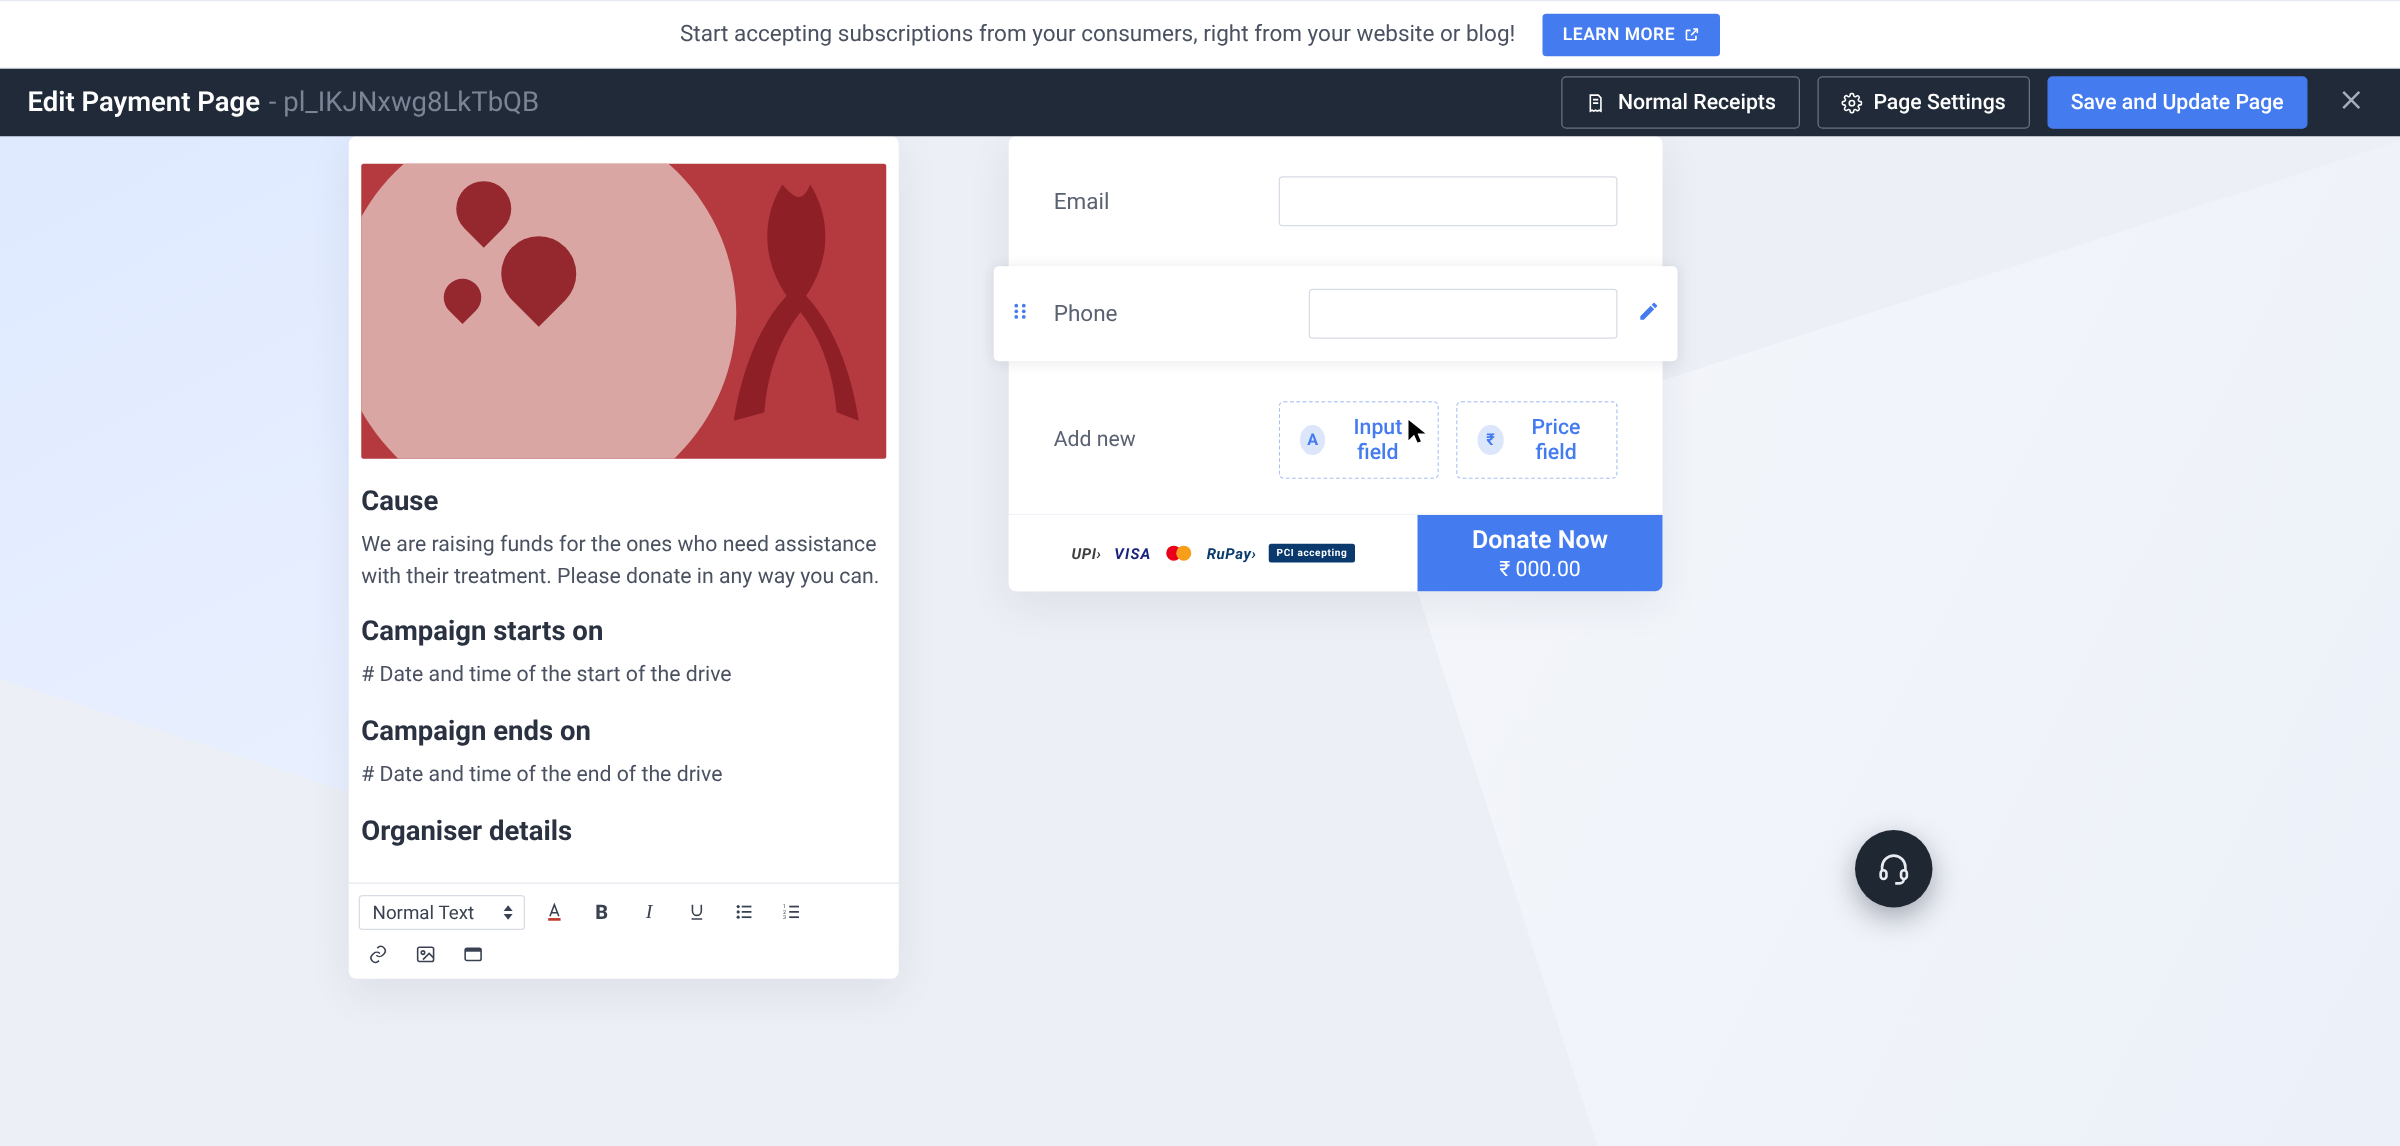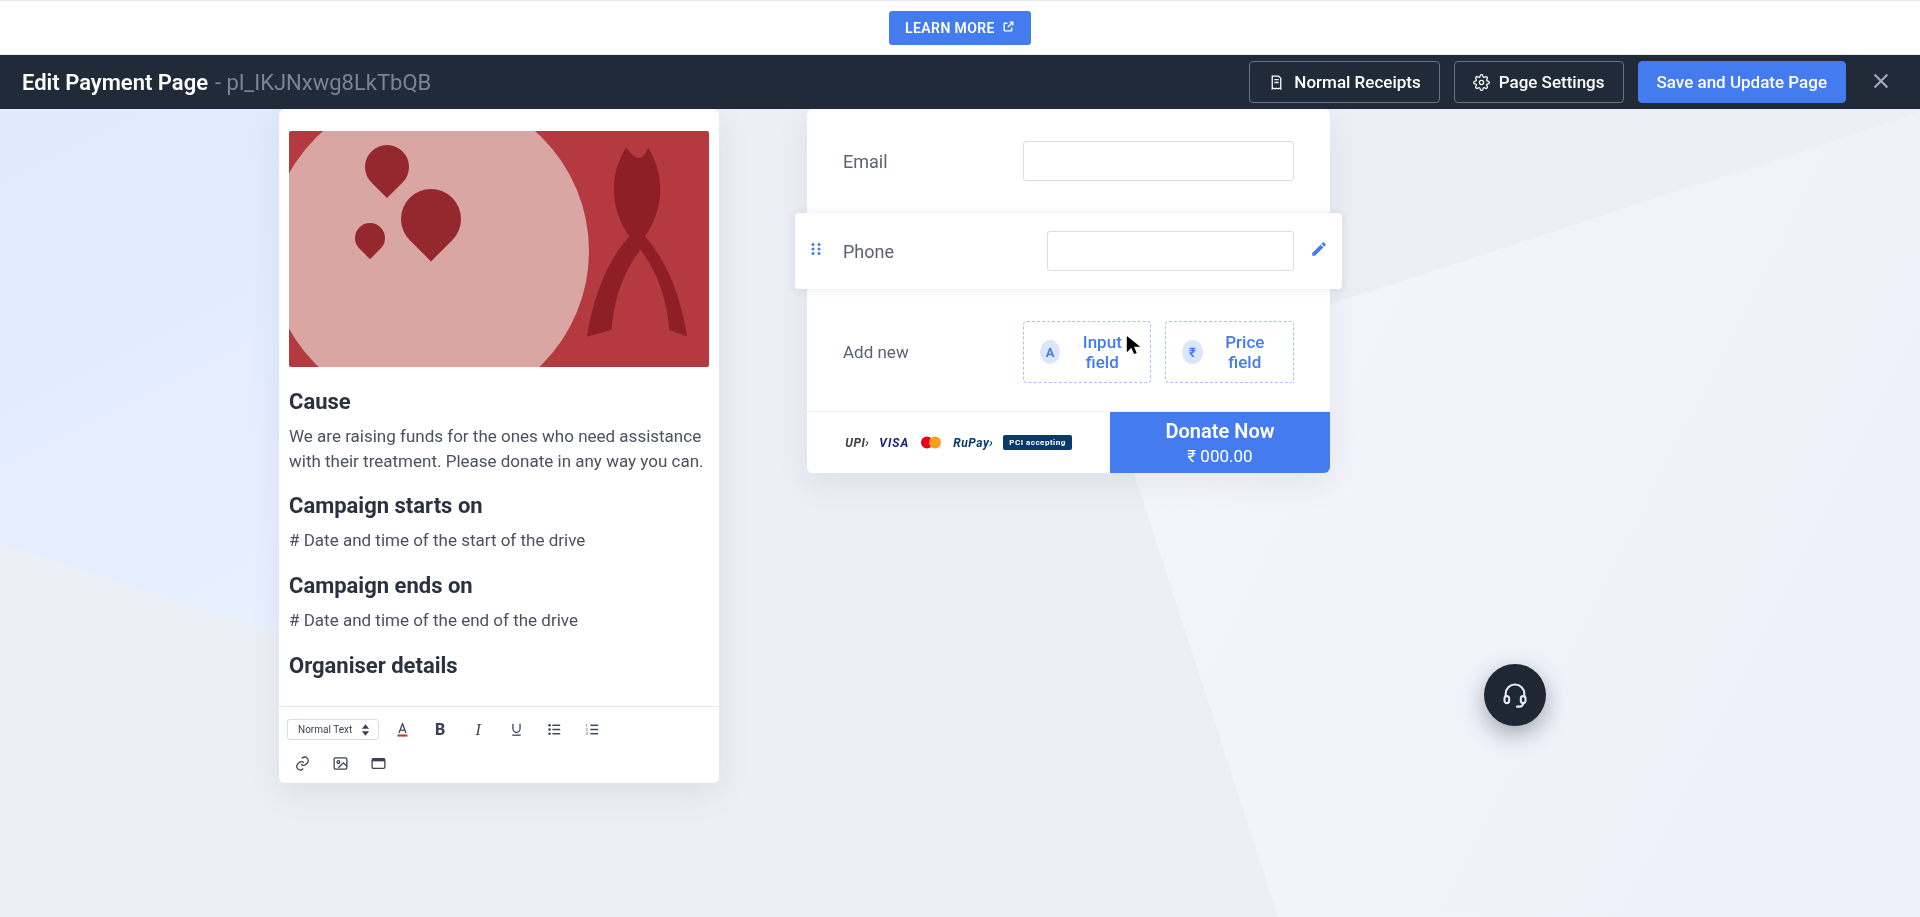--- a/index.html
+++ b/index.html
@@ -7,21 +7,21 @@
 
   
   .bg-deco { position: absolute; inset: 0; overflow: hidden; z-index: 0; }
   .bg-deco .poly { position: absolute; }
   .bg-deco .tri-tl { top: -40px; left: -200px; width: 600px; height: 600px; background: linear-gradient(135deg, #dbe7ff 0%, #e9f0ff 100%); transform: rotate(18deg); }
   .bg-deco .tri-br { bottom: -200px; right: -200px; width: 900px; height: 900px; background: linear-gradient(135deg, #f4f6fb 0%, #e9eef7 100%); transform: rotate(-18deg); }
 
   
   .banner { position: relative; z-index: 3; height: 55px; background: #fff; border-top: 1px solid #e6e9ef; border-bottom: 1px solid #e6e9ef; display: flex; align-items: center; justify-content: center; gap: 22px; }
   .banner-text { color: #4a5161; font-size: 18px; }
-  .learn-more { background: #447cf0; color: #fff; border: none; padding: 9px 16px; border-radius: 3px; font-size: 14px; font-weight: 600; letter-spacing: .4px; cursor: pointer; display: inline-flex; gap: 7px; }
+  .learn-more { background: #447cf0; color: #fff; border: none; padding: 9px 16px; border-radius: 3px; font-size: 14px; font-weight: 600; letter-spacing: .4px; cursor: pointer; display: inline-flex; align-items: center; gap: 7px; }
   .learn-more svg { width: 13px; height: 13px; }
 
   
   .topbar { position: relative; z-index: 3; height: 54px; background: #202a39; display: flex; align-items: center; padding: 0 22px 0 22px; color: #fff; }
   .topbar .title { font-size: 22px; font-weight: 600; }
   .topbar .page-id { color: #7b8494; font-size: 22px; margin-left: 7px; font-weight: 400; }
   .topbar .spacer { flex: 1; }
   .tb-btn { background: transparent; border: 1.5px solid #6b7382; color: #fff; border-radius: 4px; padding: 10px 18px; font-size: 17px; font-weight: 500; cursor: pointer; display: inline-flex; align-items: center; gap: 9px; margin-left: 14px; }
   .tb-btn svg { width: 17px; height: 17px; }
   .tb-btn.primary { background: #447cf0; border-color: #447cf0; }
@@ -45,21 +45,21 @@
   .hero .drop.d3 { width: 30px; height: 30px; top: 92px; left: 66px; }
 
   .txtbody { padding: 0 10px 18px 10px; color: #2a3140; }
   .txtbody h3 { font-size: 22px; font-weight: 700; margin-top: 20px; margin-bottom: 10px; }
   .txtbody h3:first-child { margin-top: 2px; }
   .txtbody p { font-size: 17px; color: #4a5161; line-height: 1.45; }
 
   
   .editor-bar { border-top: 1px solid #e4e7ee; padding: 8px 8px 4px 8px; }
   .editor-row { display: flex; align-items: center; gap: 8px; }
-  .ed-select { position: relative; display: inline-flex; align-items: center; border: 1px solid #d8dce5; border-radius: 3px; padding: 4px 26px 4px 10px; font-size: 10px; color: #3a4252; background: #fff; cursor: pointer; }
+  .ed-select { position: relative; display: inline-flex; align-items: center; border: 1px solid #d8dce5; border-radius: 3px; padding: 4px 40px 4px 10px; font-size: 15px; color: #3a4252; background: #fff; cursor: pointer; }
   .ed-select .sort { position: absolute; right: 8px; display: flex; flex-direction: column; line-height: 0; }
   .ed-select .sort svg { width: 9px; height: 7px; }
   .ed-btn { width: 30px; height: 30px; background: transparent; border: none; cursor: pointer; display: inline-flex; align-items: center; justify-content: center; color: #3a4252; border-radius: 3px; }
   .ed-btn svg { width: 17px; height: 17px; }
   .ed-btn.bold { font-weight: 800; font-size: 16px; }
   .ed-btn.italic { font-style: italic; font-family: Georgia, serif; font-size: 16px; }
 
   
   .card-form { position: absolute; left: 807px; top: 0; width: 523px; background: #fff; border-radius: 6px; box-shadow: 0 10px 34px rgba(40,50,70,.08); padding: 32px 36px 0 36px; }
   .frow { display: flex; align-items: center; margin-bottom: 32px; position: relative; }
@@ -80,21 +80,21 @@
   .add-btn .chip { width: 24px; height: 24px; border-radius: 50%; background: #dbe6fb; display: inline-flex; align-items: center; justify-content: center; font-size: 13px; font-weight: 700; }
 
   .donate-row { margin: 28px -36px 0 -36px; height: 62px; display: flex; align-items: stretch; border-top: 1px solid #eef1f6; }
   .pm-strip { flex: 1; display: flex; align-items: center; justify-content: center; gap: 10px; background: #fff; border-bottom-left-radius: 6px; color: #4a5161; }
   .pm-strip .pm { font-size: 12px; font-weight: 700; letter-spacing: .5px; }
   .pm.upi { color: #404040; font-style: italic; }
   .pm.visa { color: #1a237e; font-style: italic; letter-spacing: 1px; }
   .pm.mc svg { width: 24px; height: 15px; display: block; }
   .pm.rupay { color: #0a3a6d; font-style: italic; }
   .pm.pci { background: #0a3a6d; color: #fff; font-size: 8px; padding: 3px 6px; border-radius: 2px; }
-  .donate-btn { width: 220px; background: #447cf0; color: #fff; border: none; border-bottom-right-radius: 6px; cursor: pointer; display: flex; flex-direction: column; align-items: center; justify-content: center; gap: 3px; }
+  .donate-btn { width: 196px; background: #447cf0; color: #fff; border: none; border-bottom-right-radius: 6px; cursor: pointer; display: flex; flex-direction: column; align-items: center; justify-content: center; gap: 3px; }
   .donate-btn .dn-top { font-size: 20px; font-weight: 600; }
   .donate-btn .dn-bot { font-size: 17px; font-weight: 400; }
 
   
   .cursor { position: absolute; z-index: 50; left: 1125px; top: calc(55px + 54px + 116px); pointer-events: none; }
   .cursor svg { width: 18px; height: 22px; } 
   .help-fab-real { position: absolute; z-index: 40; width: 62px; height: 62px; border-radius: 50%; background: #1f2733; display: flex; align-items: center; justify-content: center; box-shadow: 0 8px 22px rgba(20,26,40,.35); cursor: pointer; left: 1484px; top: 663px; }
   .help-fab-real svg { width: 28px; height: 28px; stroke: #e8ebf0; fill: none; }
 
   
@@ -105,20 +105,21 @@
 </style>
 </head>
 <body>
 
 <div class="bg-deco">
   <div class="poly tri-tl"></div>
   <div class="poly tri-br"></div>
 </div>
 
 <div class="banner">
+  <span class="banner-text">Start accepting subscriptions from your consumers, right from your website or blog!</span>
   <button class="learn-more">
     <span>LEARN MORE</span>
     <svg viewBox="0 0 24 24" fill="none" stroke="currentColor" stroke-width="2.4">
         <path d="M14 4h6v6"></path>
         <path d="M20 4l-9 9"></path>
         <path d="M18 14v5a1 1 0 0 1-1 1H5a1 1 0 0 1-1-1V7a1 1 0 0 1 1-1h5"></path>
       </svg>
   </button>
 </div>
 

